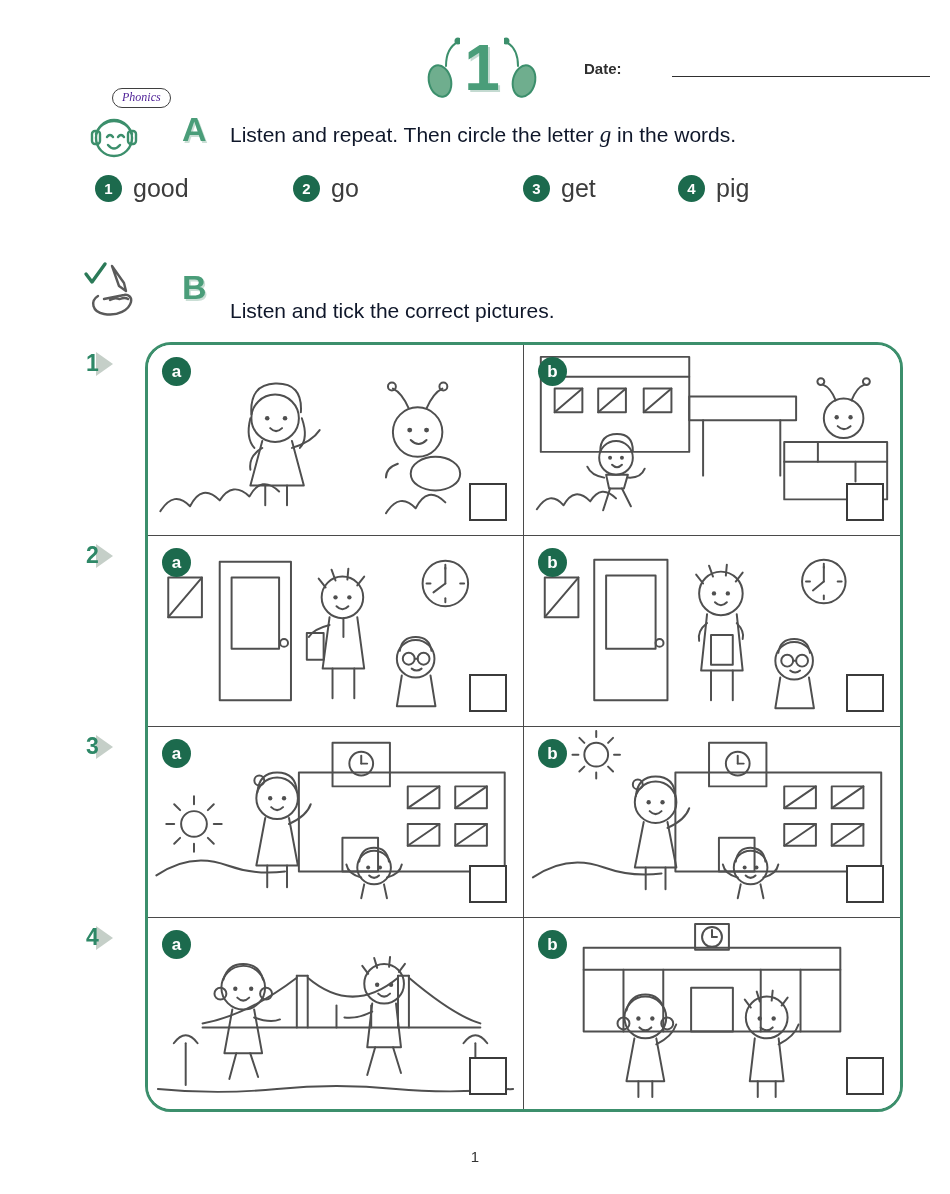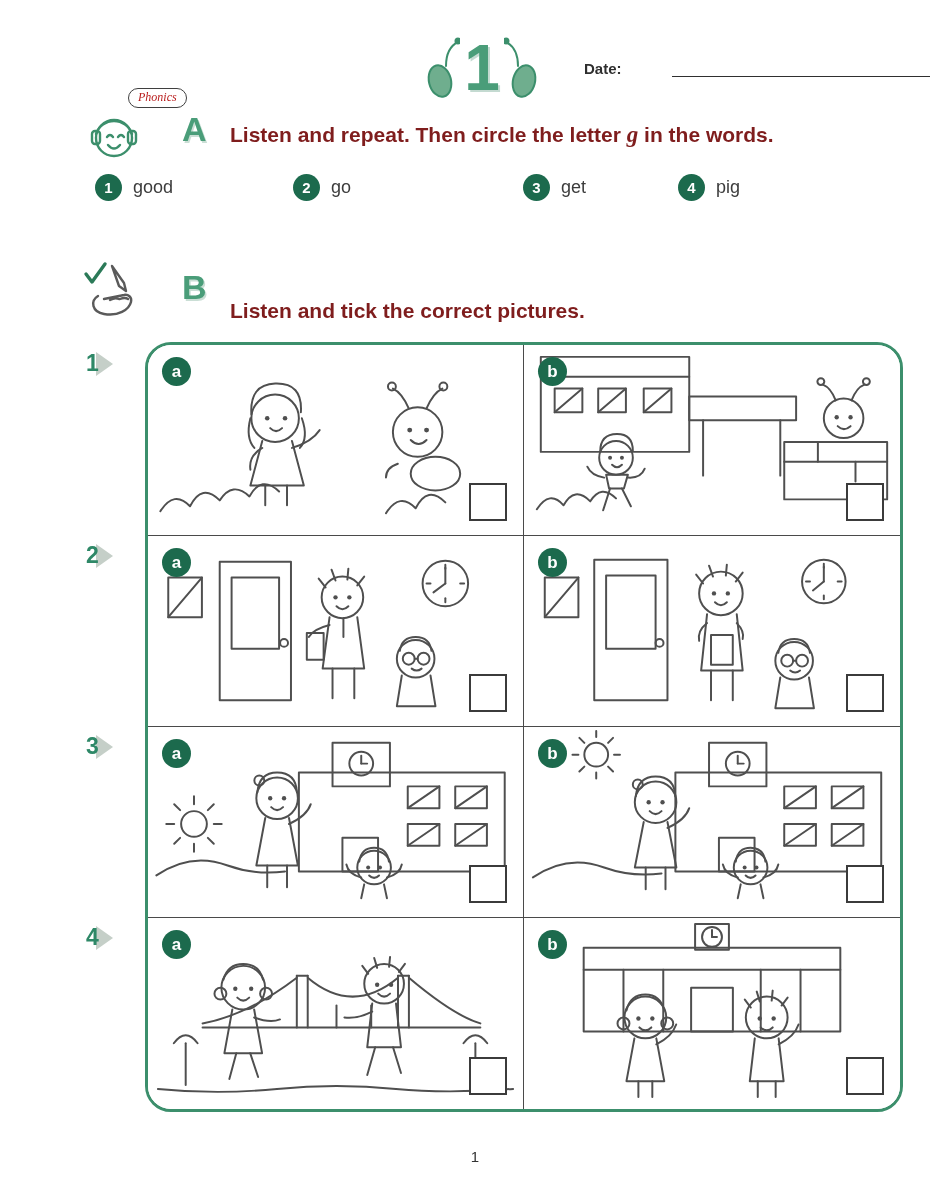--- a/index.html
+++ b/index.html
@@ -8,30 +8,30 @@
   .abs { position:absolute; }
 
   
   .unit-badge { left:392px; top:16px; width:180px; height:84px; display:flex; align-items:flex-end; justify-content:center; gap:4px; }
   .unit-number { font-size:64px; font-weight:bold; color:#4a9d79; line-height:1; text-shadow:2px 2px 0 rgba(43,122,88,.28); }
   .date-row { left:584px; top:60px; display:flex; align-items:center; font-size:15px; font-weight:bold; color:#2f2f2f;gap:44px; }
   .date-line { display:inline-block; width:258px; border-bottom:1.6px solid #2f2f2f; height:16px; margin-left:6px; }
 
   
   .section-letter { font-size:34px; font-weight:bold; color:#4a9d79; line-height:1; text-shadow:1.5px 1.5px 0 rgba(43,122,88,.25); }
-  .section-instruction { font-size:21px; font-weight:bold; color:#7f1d1d; white-space:nowrap; }
+  .section-instruction { font-size:21px; font-weight:normal; color:#0f172a; white-space:nowrap; }
   .letter-g { font-family:"Liberation Serif", serif; font-style:italic; font-size:23px; }
-  .phonics-bubble { left:128px; top:88px; border:1.6px solid #3f3f3f; border-radius:14px; padding:1px 9px 2px;
-    font-size:12px; font-style:italic; color:#b91c1c; background:#fff; font-family:"Liberation Serif", serif; z-index:3; }
+  .phonics-bubble { left:112px; top:88px; border:1.6px solid #3f3f3f; border-radius:14px; padding:1px 9px 2px;
+    font-size:12px; font-style:italic; color:#4c1d95; background:#fff; font-family:"Liberation Serif", serif; z-index:3; }
 
   
   .word-item { top:174px; display:flex; align-items:center; gap:11px; }
   .num-circle { width:27px; height:27px; border-radius:50%; background:#1c6a4d; color:#fff; font-weight:bold;
     font-size:15px; display:flex; align-items:center; justify-content:center; }
-  .word-text { font-size:18px; color:#3c3c3c; }
+  .word-text { font-size:25px; color:#3c3c3c; }
 
   
   .grid { left:145px; top:342px; width:758px; height:770px; border:3px solid #3c8f6c; border-radius:26px;
     overflow:hidden; display:grid; grid-template-columns:1fr 1fr; grid-template-rows:repeat(4,1fr); background:#fff; }
   .cell { position:relative; background:#fff; }
   .cell.br { border-right:1.5px solid #4a4a4a; }
   .cell.bb { border-bottom:1.5px solid #4a4a4a; }
   .opt-badge { position:absolute; top:12px; left:14px; width:29px; height:29px; border-radius:50%; background:#1c6a4d;
     color:#fff; font-weight:bold; font-size:17px; display:flex; align-items:center; justify-content:center; z-index:2; }
   .tick-box { position:absolute; right:16px; bottom:14px; width:38px; height:38px; border:2.5px solid #3b3b3b; background:#fff; z-index:2; }

